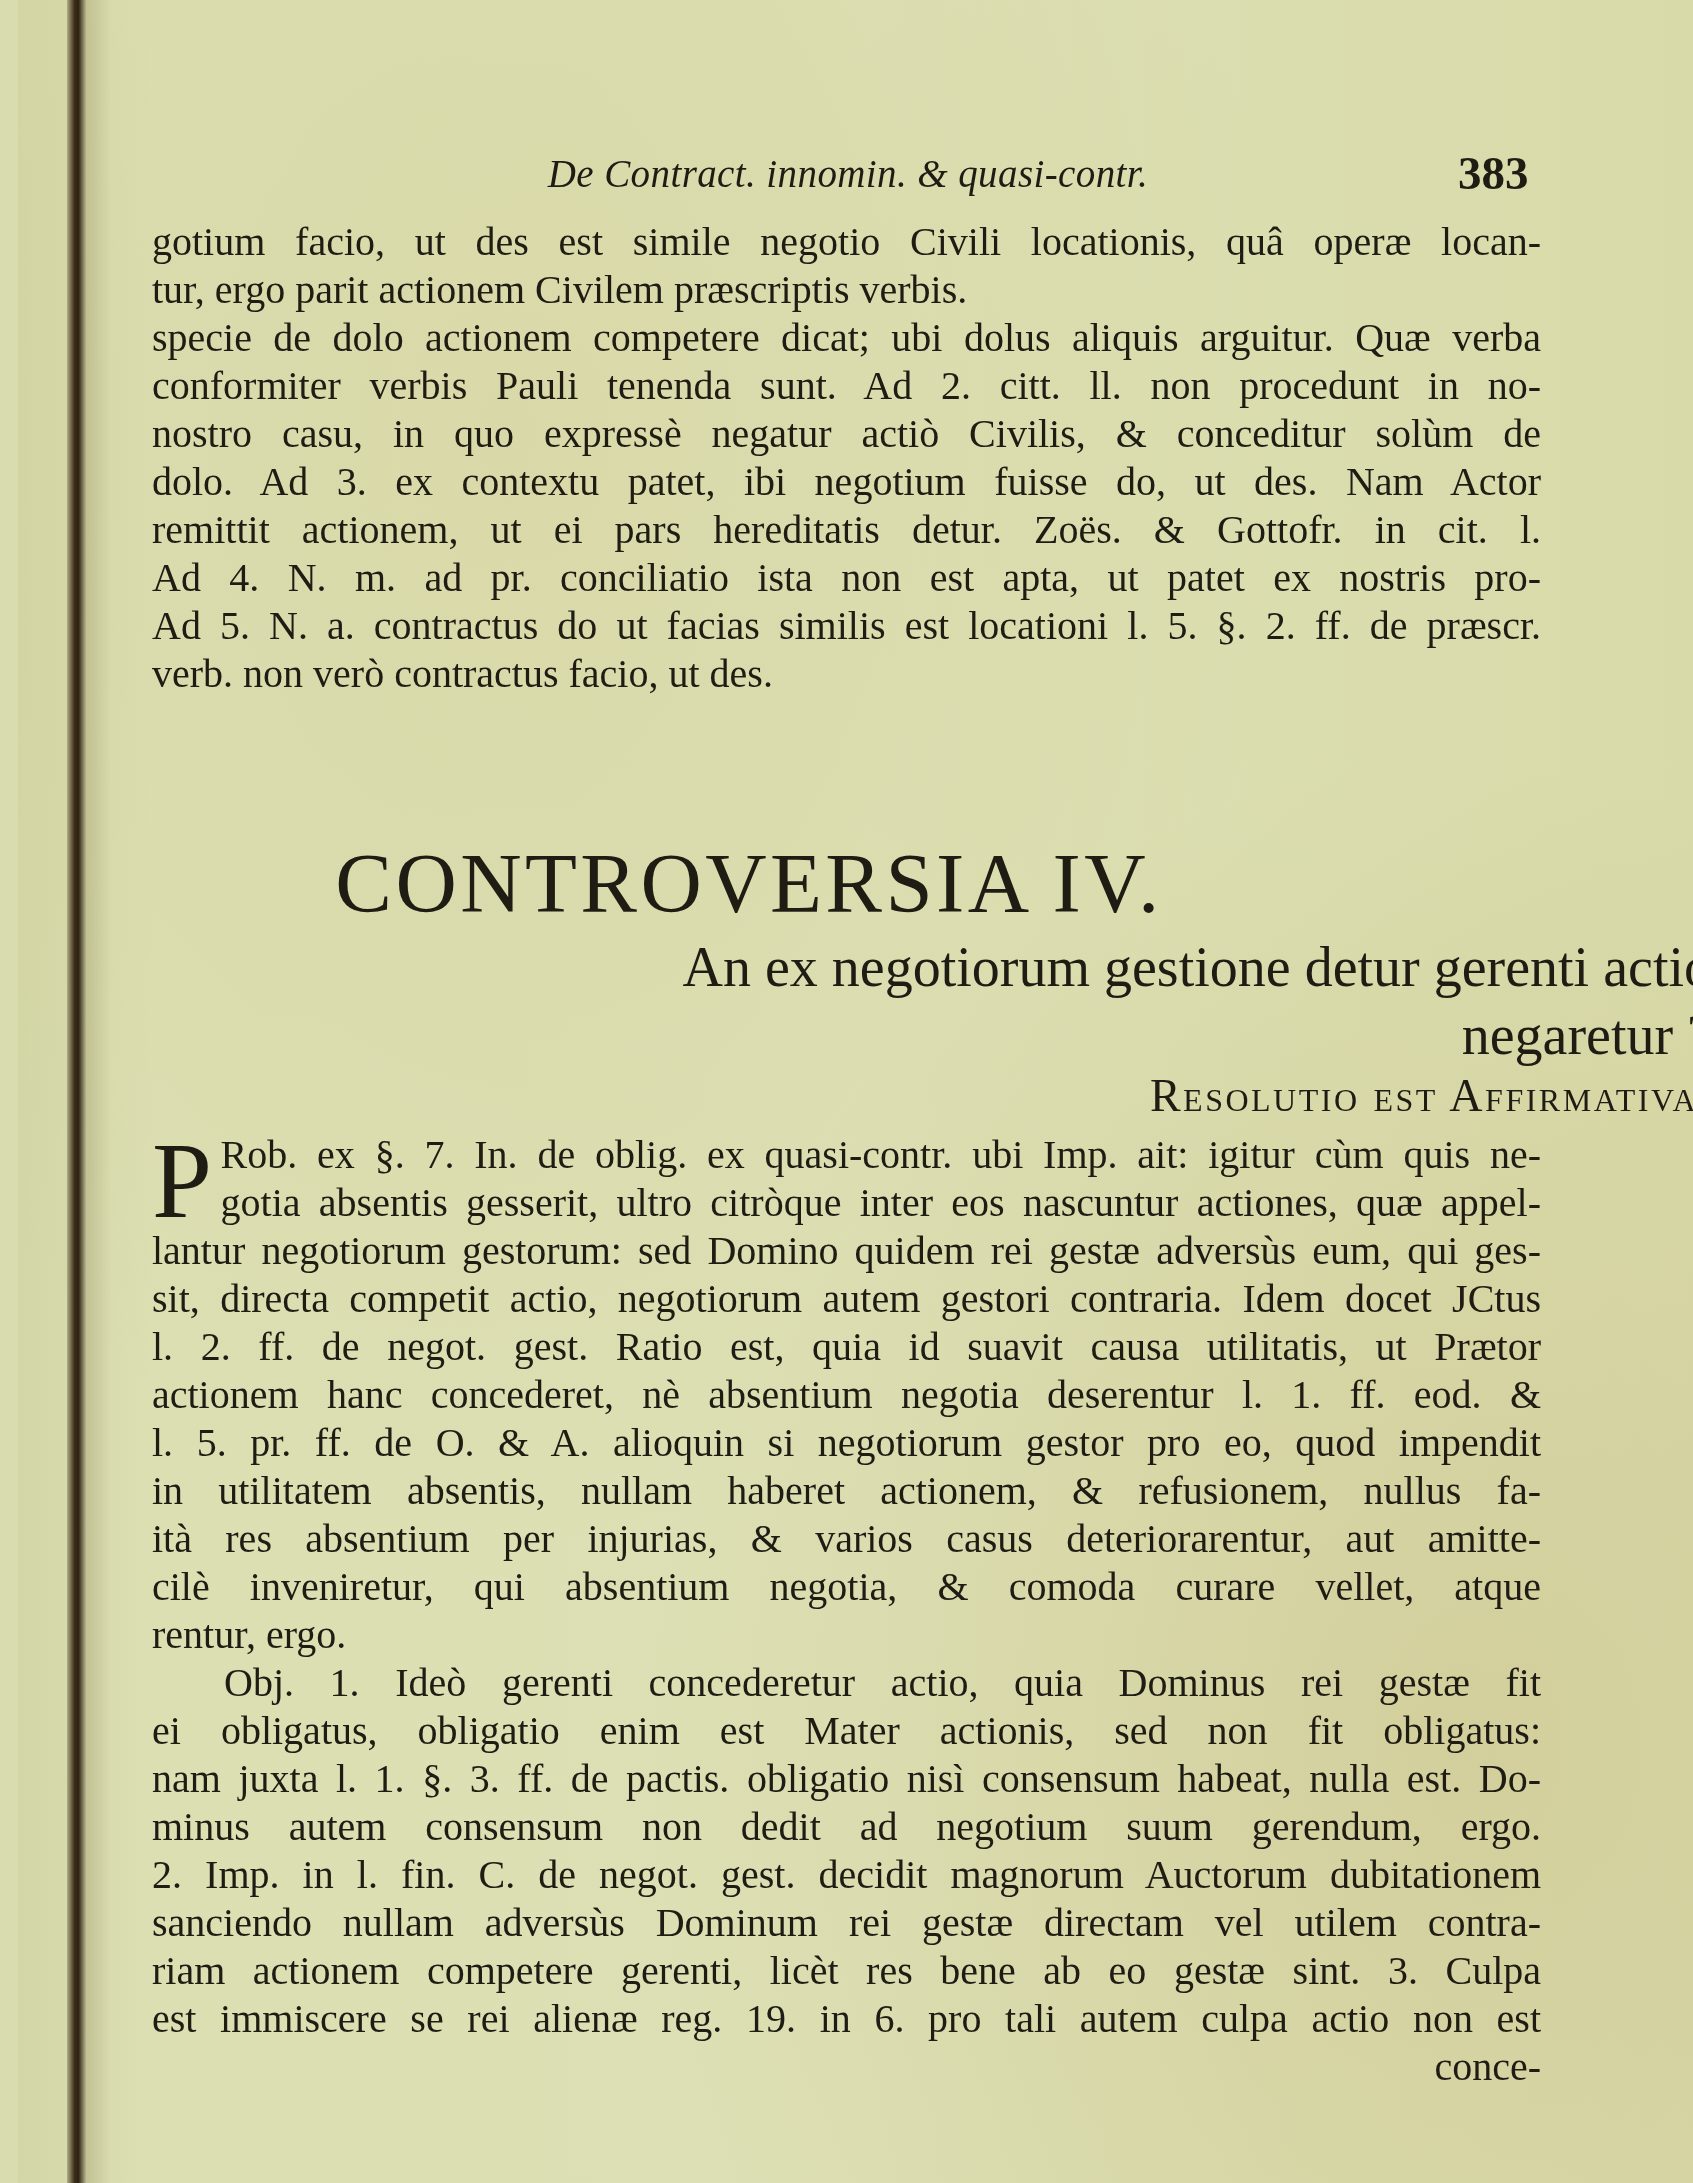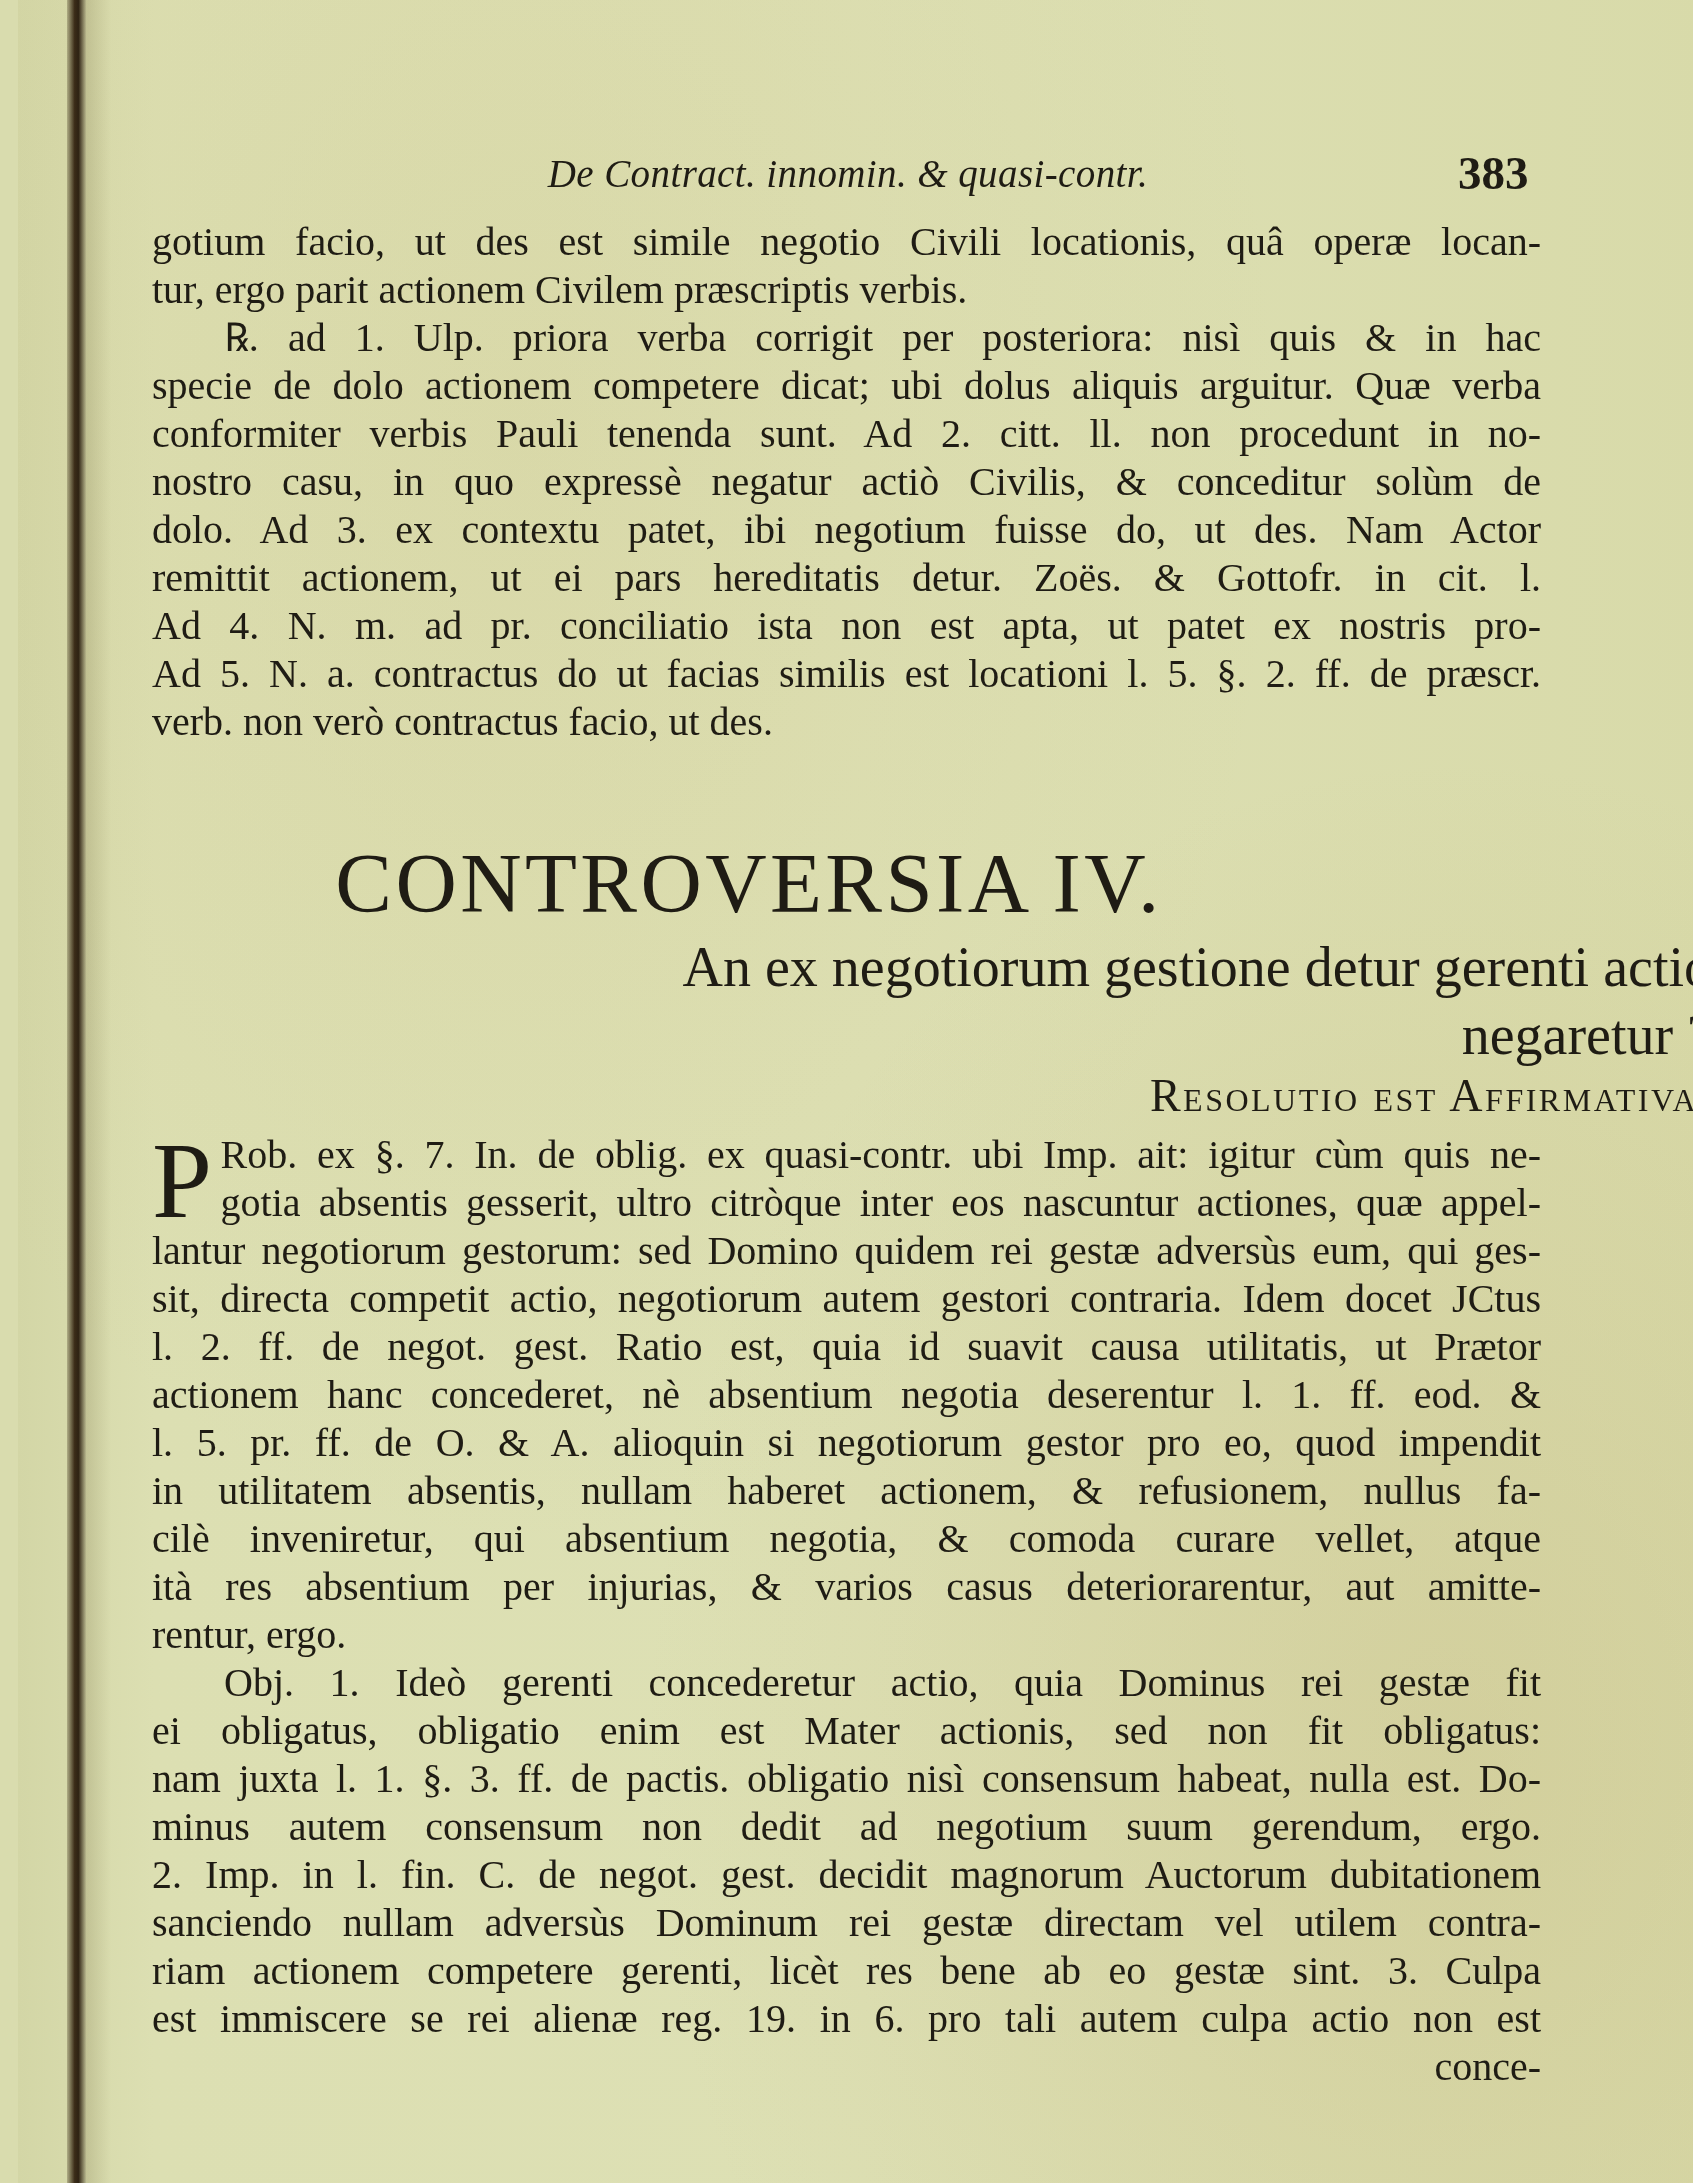--- a/index.html
+++ b/index.html
@@ -64,21 +64,20 @@
 <div class="page">
   <div class="gutter"></div>
   <div class="gutter-shadow"></div>
 
   <div class="running-head">De Contract. innomin. &amp; quasi-contr.</div>
   <div class="page-number">383</div>
 
   <div class="text-block" style="top:218px;">
     <span class="line">gotium facio, ut des est simile negotio Civili locationis, quâ operæ locan-</span>
     <span class="line last">tur, ergo parit actionem Civilem præscriptis verbis.</span>
-    <span class="line indent">℞. ad 1. Ulp. priora verba corrigit per posteriora: nisì quis &amp; in hac</span>
     <span class="line">specie de dolo actionem competere dicat; ubi dolus aliquis arguitur. Quæ verba</span>
     <span class="line">conformiter verbis Pauli tenenda sunt. Ad 2. citt. ll. non procedunt in no-</span>
     <span class="line">nostro casu, in quo expressè negatur actiò Civilis, &amp; conceditur solùm de</span>
     <span class="line">dolo. Ad 3. ex contextu patet, ibi negotium fuisse do, ut des. Nam Actor</span>
     <span class="line">remittit actionem, ut ei pars hereditatis detur. Zoës. &amp; Gottofr. in cit. l.</span>
     <span class="line">Ad 4. N. m. ad pr. conciliatio ista non est apta, ut patet ex nostris pro-</span>
     <span class="line">Ad 5. N. a. contractus do ut facias similis est locationi l. 5. §. 2. ff. de præscr.</span>
     <span class="line last">verb. non verò contractus facio, ut des.</span>
   </div>
 
@@ -92,22 +91,22 @@
   <div class="text-block" style="top:1131px;">
     <span class="dropcap">P</span>
     <span class="line">Rob. ex §. 7. In. de oblig. ex quasi-contr. ubi Imp. ait: igitur cùm quis ne-</span>
     <span class="line">gotia absentis gesserit, ultro citròque inter eos nascuntur actiones, quæ appel-</span>
     <span class="line" style="clear:both;">lantur negotiorum gestorum: sed Domino quidem rei gestæ adversùs eum, qui ges-</span>
     <span class="line">sit, directa competit actio, negotiorum autem gestori contraria. Idem docet JCtus</span>
     <span class="line">l. 2. ff. de negot. gest. Ratio est, quia id suavit causa utilitatis, ut Prætor</span>
     <span class="line">actionem hanc concederet, nè absentium negotia deserentur l. 1. ff. eod. &amp;</span>
     <span class="line">l. 5. pr. ff. de O. &amp; A. alioquin si negotiorum gestor pro eo, quod impendit</span>
     <span class="line">in utilitatem absentis, nullam haberet actionem, &amp; refusionem, nullus fa-</span>
+    <span class="line">ità res absentium per injurias, &amp; varios casus deteriorarentur, aut amitte-</span>
     <span class="line">cilè inveniretur, qui absentium negotia, &amp; comoda curare vellet, atque</span>
-    <span class="line">ità res absentium per injurias, &amp; varios casus deteriorarentur, aut amitte-</span>
     <span class="line last">rentur, ergo.</span>
     <span class="line indent">Obj. 1. Ideò gerenti concederetur actio, quia Dominus rei gestæ fit</span>
     <span class="line">ei obligatus, obligatio enim est Mater actionis, sed non fit obligatus:</span>
     <span class="line">nam juxta l. 1. §. 3. ff. de pactis. obligatio nisì consensum habeat, nulla est. Do-</span>
     <span class="line">minus autem consensum non dedit ad negotium suum gerendum, ergo.</span>
     <span class="line">2. Imp. in l. fin. C. de negot. gest. decidit magnorum Auctorum dubitationem</span>
     <span class="line">sanciendo nullam adversùs Dominum rei gestæ directam vel utilem contra-</span>
     <span class="line">riam actionem competere gerenti, licèt res bene ab eo gestæ sint. 3. Culpa</span>
     <span class="line">est immiscere se rei alienæ reg. 19. in 6. pro tali autem culpa actio non est</span>
     <span class="line right">conce-</span>

